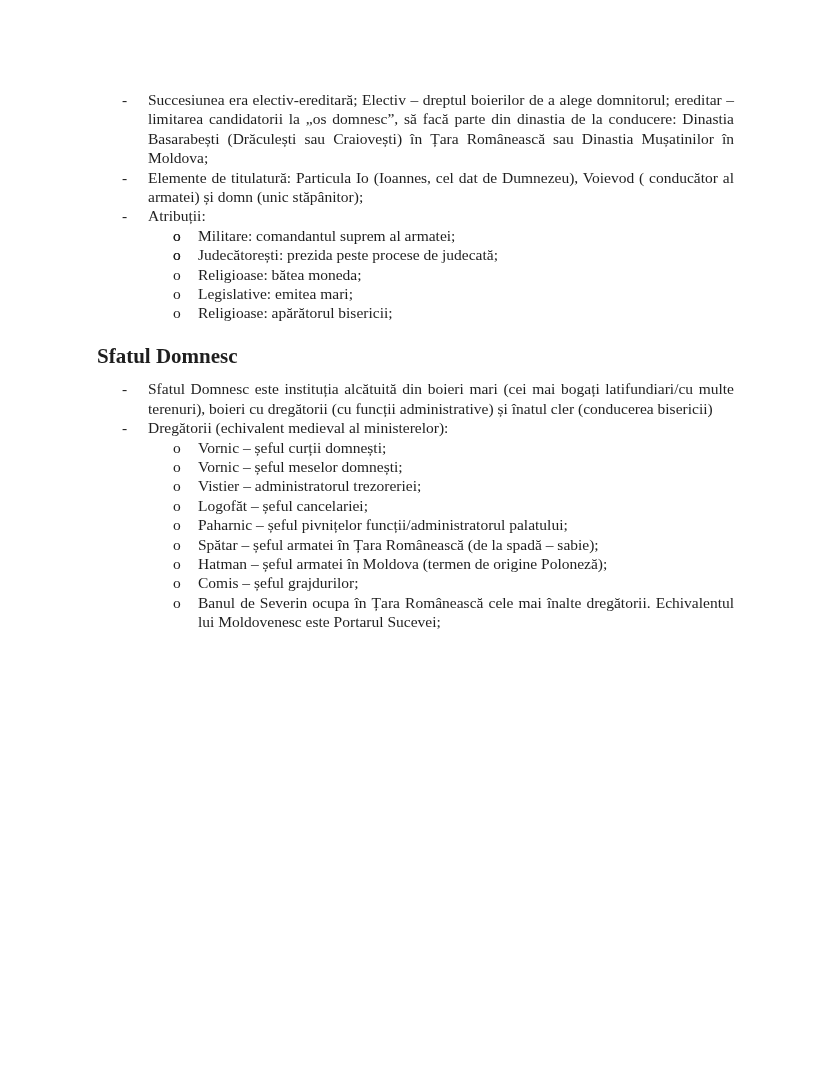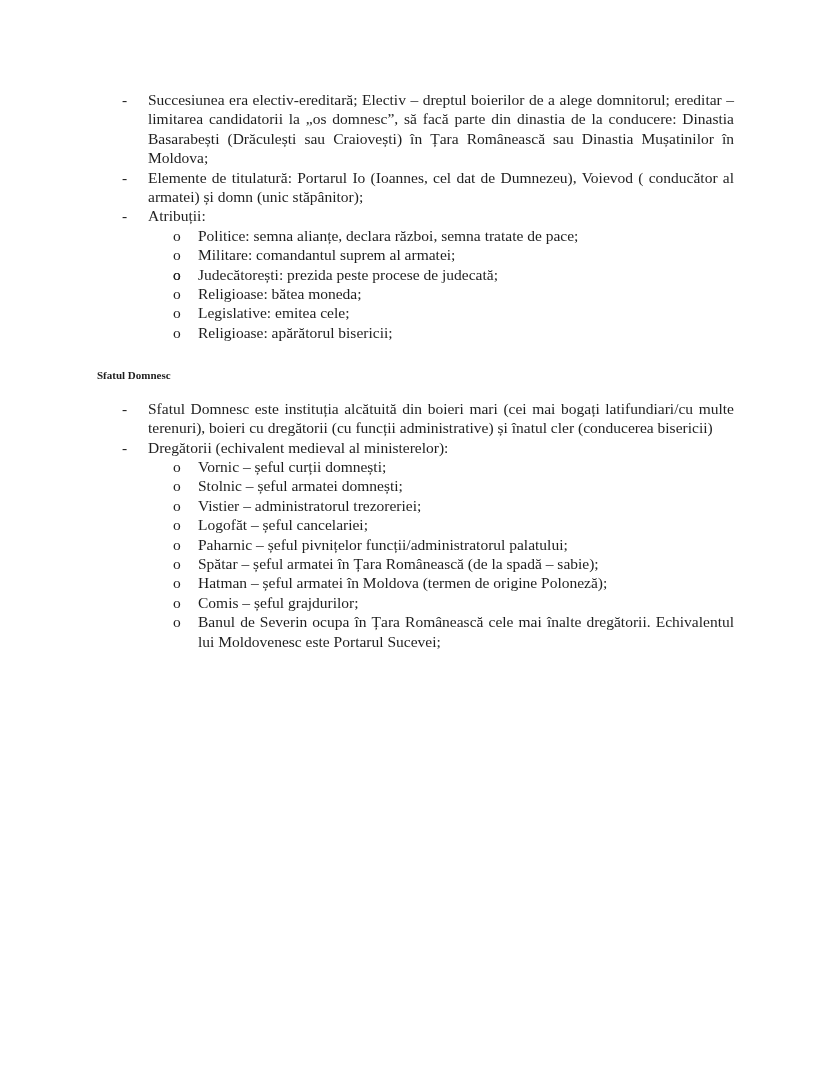--- a/index.html
+++ b/index.html
@@ -40,69 +40,68 @@
     padding-left: 101px;
     text-align: justify;
   }
   .li2 > .marker {
     position: absolute;
     left: 76px;
     top: 0;
     text-align: left;
   }
   .heading {
-    font-size: 11px;
+    font-size: 21px;
     font-weight: bold;
     margin: 24px 0 13px 0;
     line-height: 19.4px;
   }
 </style>
 </head>
 <body>
 
 <div class="page">
   <div class="content">
 
     <div class="li1">
       <span class="marker">-</span>
       <span>Succesiunea era electiv-ereditară; Electiv – dreptul boierilor de a alege domnitorul; ereditar – limitarea candidatorii la „os domnesc”, să facă parte din dinastia de la conducere: Dinastia Basarabești (Drăculești sau Craiovești) în Țara Românească sau Dinastia Mușatinilor în Moldova;</span>
     </div>
 
     <div class="li1">
       <span class="marker">-</span>
-      <span>Elemente de titulatură: Portarul Io (Ioannes, cel dat de Dumnezeu), Voievod ( conducător al armatei) și domn (unic stăpânitor);</span>
+      <span>Elemente de titulatură: Particula Io (Ioannes, cel dat de Dumnezeu), Voievod ( conducător al armatei) și domn (unic stăpânitor);</span>
     </div>
 
     <div class="li1">
       <span class="marker">-</span>
       <span>Atribuții:</span>
     </div>
 
     <div class="li2">
       <span class="marker">o</span>
-      <span>Politice: semna alianțe, declara război, semna tratate de pace;</span>
     </div>
     <div class="li2">
       <span class="marker">o</span>
       <span>Militare: comandantul suprem al armatei;</span>
     </div>
     <div class="li2">
       <span class="marker">o</span>
     </div>
     <div class="li2">
       <span class="marker">o</span>
       <span>Judecătorești: prezida peste procese de judecată;</span>
     </div>
     <div class="li2">
       <span class="marker">o</span>
       <span>Religioase: bătea moneda;</span>
     </div>
     <div class="li2">
       <span class="marker">o</span>
-      <span>Legislative: emitea cele;</span>
+      <span>Legislative: emitea mari;</span>
     </div>
     <div class="li2">
       <span class="marker">o</span>
       <span>Religioase: apărătorul bisericii;</span>
     </div>
 
     <h2 class="heading">Sfatul Domnesc</h2>
 
     <div class="li1">
       <span class="marker">-</span>
@@ -113,21 +112,21 @@
       <span class="marker">-</span>
       <span>Dregătorii (echivalent medieval al ministerelor):</span>
     </div>
 
     <div class="li2">
       <span class="marker">o</span>
       <span>Vornic – șeful curții domnești;</span>
     </div>
     <div class="li2">
       <span class="marker">o</span>
-      <span>Stolnic – șeful armatei domnești;</span>
+      <span>Vornic – șeful meselor domnești;</span>
     </div>
     <div class="li2">
       <span class="marker">o</span>
       <span>Vistier – administratorul trezoreriei;</span>
     </div>
     <div class="li2">
       <span class="marker">o</span>
       <span>Logofăt – șeful cancelariei;</span>
     </div>
     <div class="li2">

